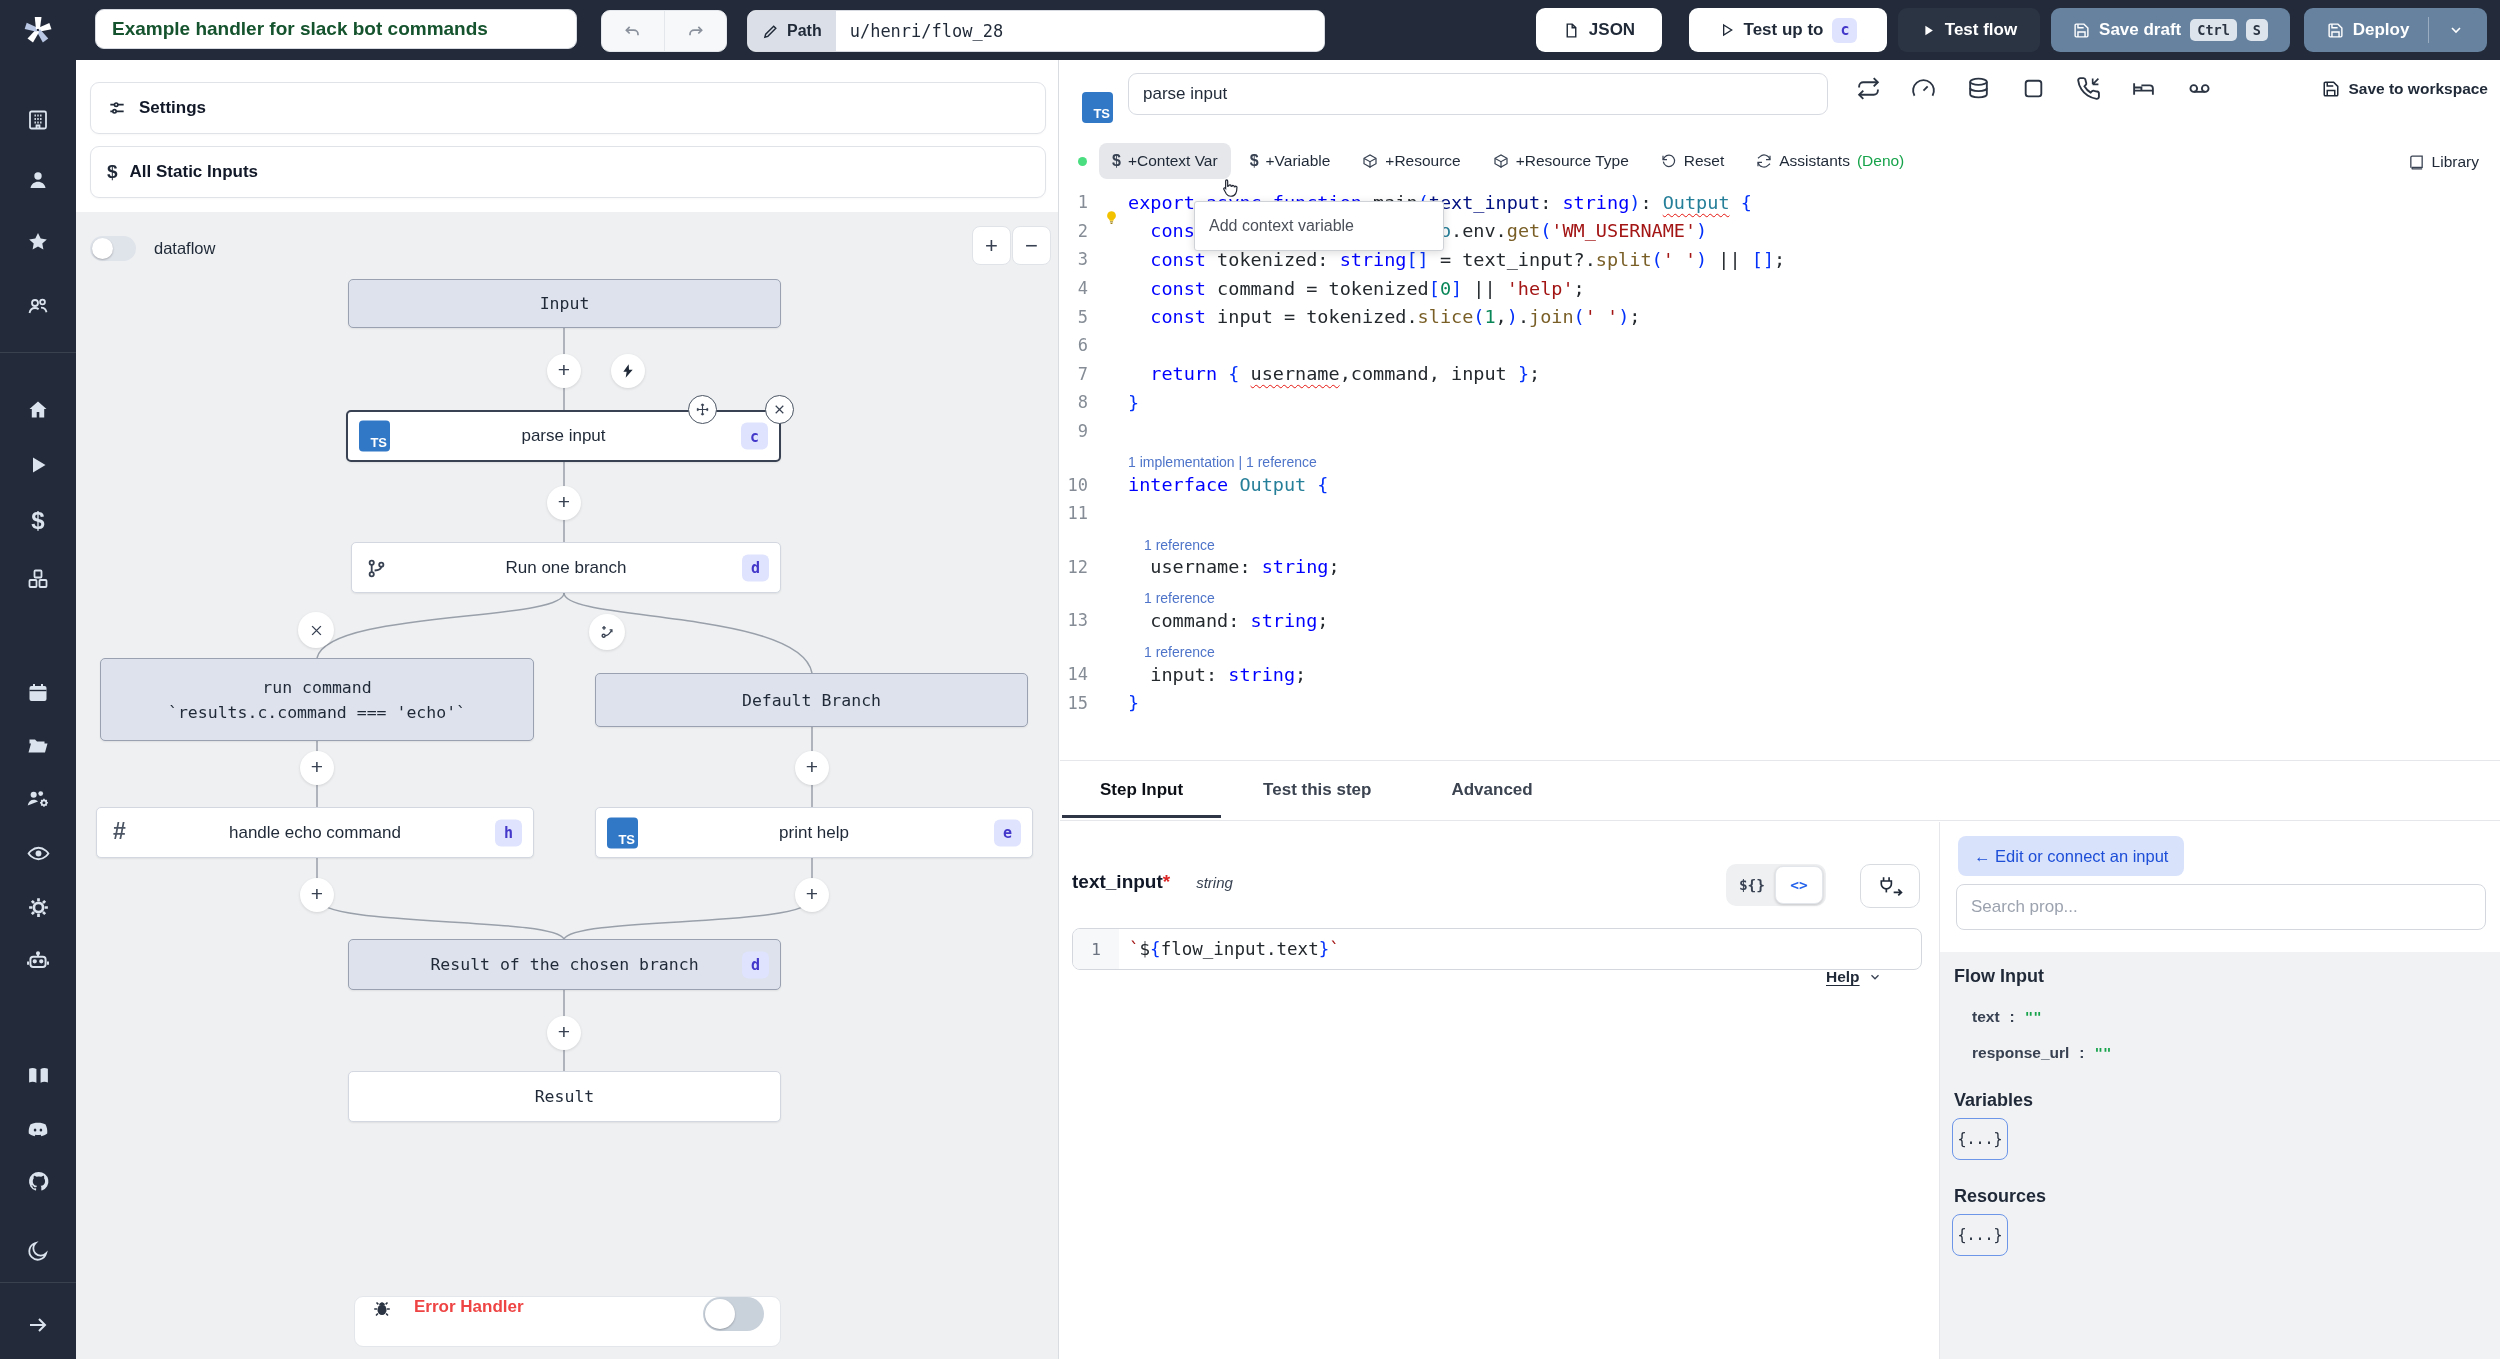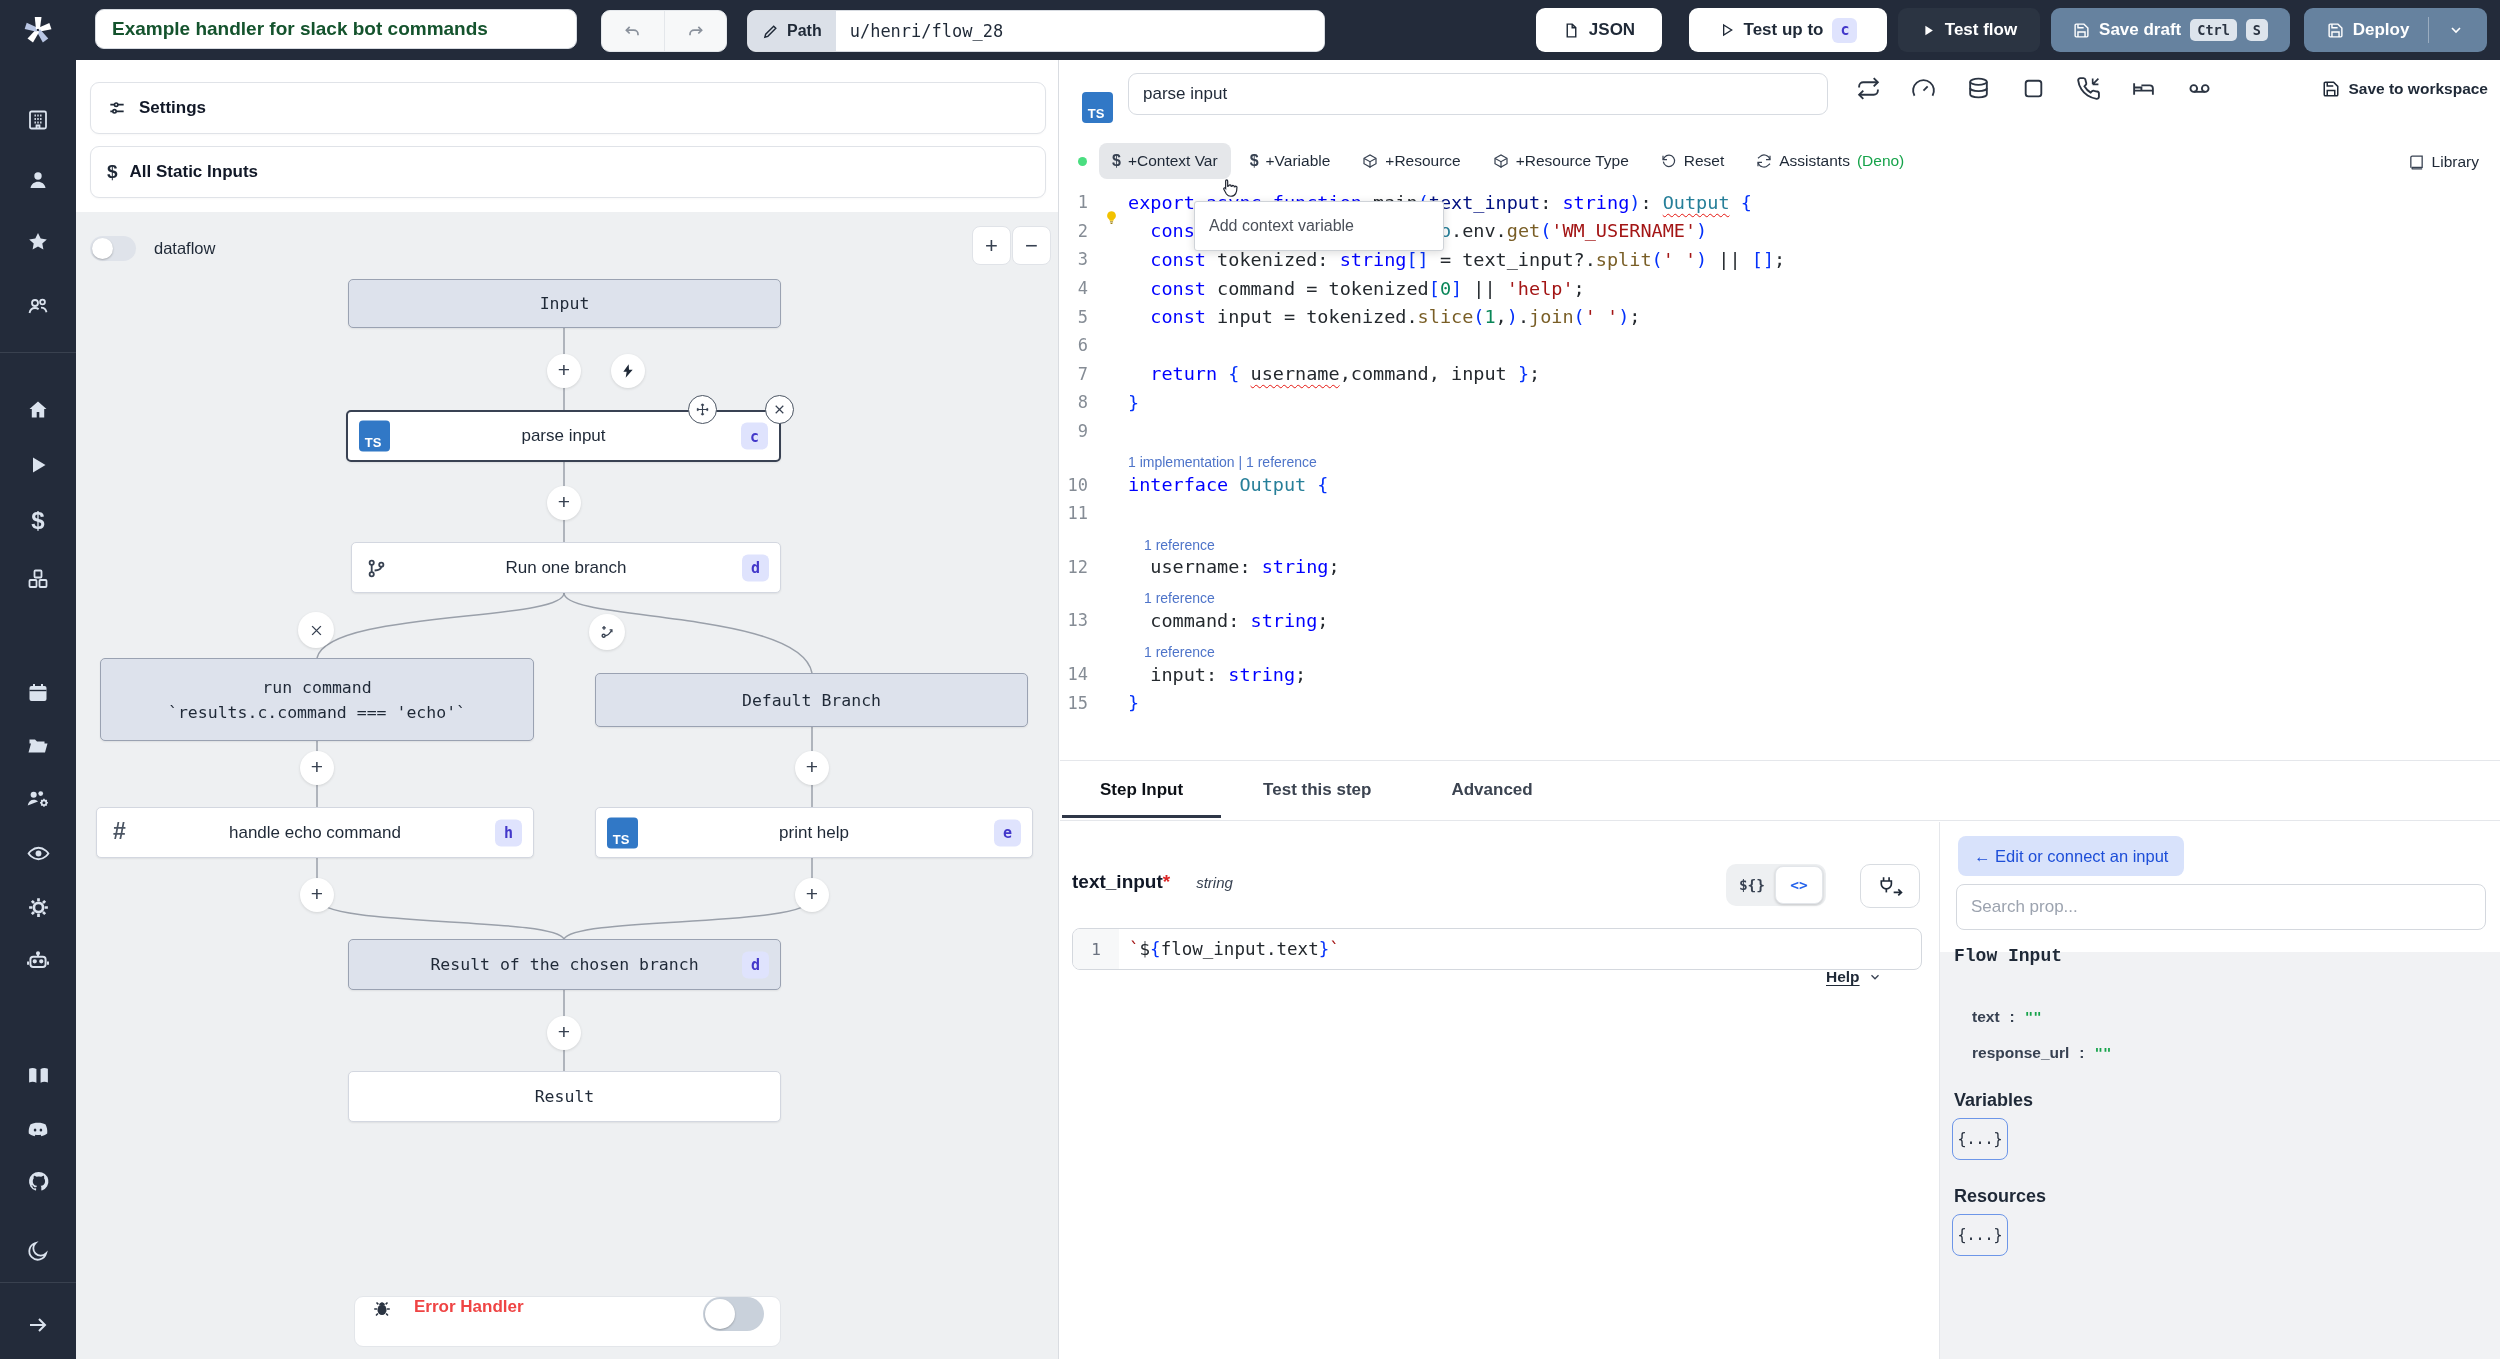--- a/index.html
+++ b/index.html
@@ -47,21 +47,21 @@
     font:400 22px "Liberation Sans",sans-serif;color:#374151;display:flex;align-items:center;justify-content:center;cursor:pointer;}
   .node{position:absolute;border-radius:5px;display:flex;align-items:center;justify-content:center;
     font:16.5px "DejaVu Sans Mono",monospace;color:#1f2937;box-shadow:0 1px 2px rgba(0,0,0,.07);cursor:pointer;box-sizing:border-box;}
   .node-gray{background:#dde2ec;border:1px solid #9aa2b2;}
   .node-white{background:#fff;border:1px solid #d3d7e0;}
   .node-sel{border:2px solid #394253;}
   .node-sans{font-family:"Liberation Sans",sans-serif;font-size:17px;}
   .nbadge{position:absolute;right:11px;top:50%;transform:translateY(-50%);width:27px;height:27px;border-radius:6px;background:#dfe3fd;
     color:#4338ca;font:700 15px "DejaVu Sans Mono",monospace;display:flex;align-items:center;justify-content:center;}
   .ts-badge{position:absolute;left:11px;top:50%;transform:translateY(-50%);width:31px;height:31px;border-radius:4px;background:#3178c6;
-    color:#fff;font:700 13px "Liberation Sans",sans-serif;display:flex;align-items:end;justify-content:center;padding:0 3px 2px 0;box-sizing:border-box;}
+    color:#fff;font:700 13px "Liberation Sans",sans-serif;display:flex;align-items:end;justify-content:flex-end;padding:0 3px 2px 0;box-sizing:border-box;}
   .circ{position:absolute;background:#fff;border-radius:50%;display:flex;align-items:center;justify-content:center;
     box-shadow:0 1px 3px rgba(0,0,0,.12);cursor:pointer;}
   .plus-glyph{color:#374151;font:400 21px "Liberation Sans",sans-serif;margin-top:-2px;}
   .mini-circ{position:absolute;width:29px;height:29px;background:#fff;border:1.6px solid #4b5563;border-radius:50%;
     display:flex;align-items:center;justify-content:center;cursor:pointer;box-sizing:border-box;}
   #err-card{position:absolute;left:278px;top:1236px;width:427px;height:51px;background:#fff;border:1px solid #e3e6ea;border-radius:9px;
     display:flex;align-items:flex-start;gap:21px;padding:0 16px;box-sizing:border-box;font:700 17px "Liberation Sans",sans-serif;color:#ef4444;}
 
   
   #codepanel{position:absolute;left:1060px;top:60px;width:1440px;height:1299px;background:#fff;}
@@ -722,21 +722,21 @@
       </svg>
   </div>
 </section>
 
 <aside id="rightpanel">
   <div id="edit-connect">
       <span>← Edit or connect an input</span>
     </div>
   <input id="search-prop" placeholder="Search prop..." style="">
   <div id="rp-gray"></div>
-  <div class="rp-title" style="top:124px;font-family:Liberation Mono, monospace;">Flow Input</div>
+  <div class="rp-title" style="top:144px;">Flow Input</div>
   <div class="prop-row" style="top:186px;">
     <span>text</span>
       <span>:</span>
       <span class="prop-val">""</span>
   </div>
   <div class="prop-row" style="top:222px;">
     <span>response_url</span>
       <span>:</span>
       <span class="prop-val">""</span>
   </div>

